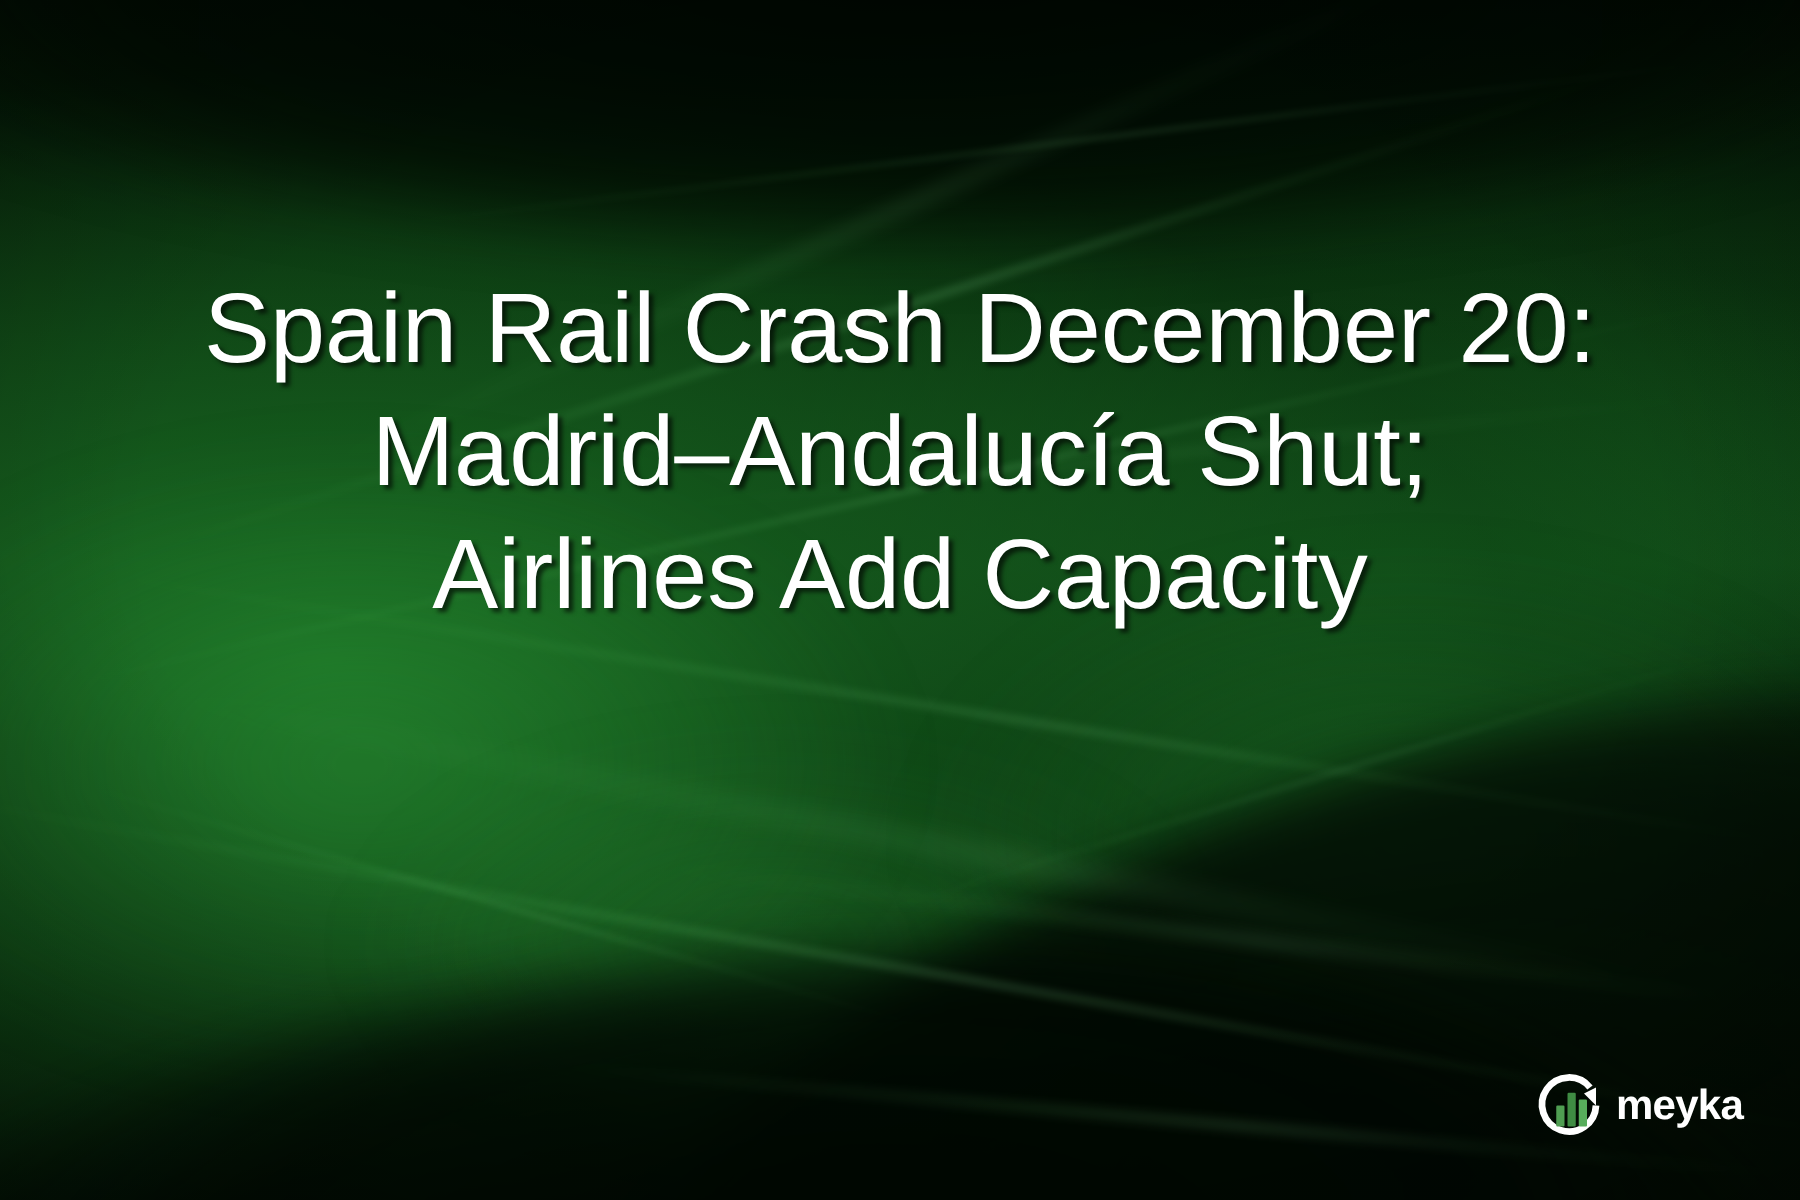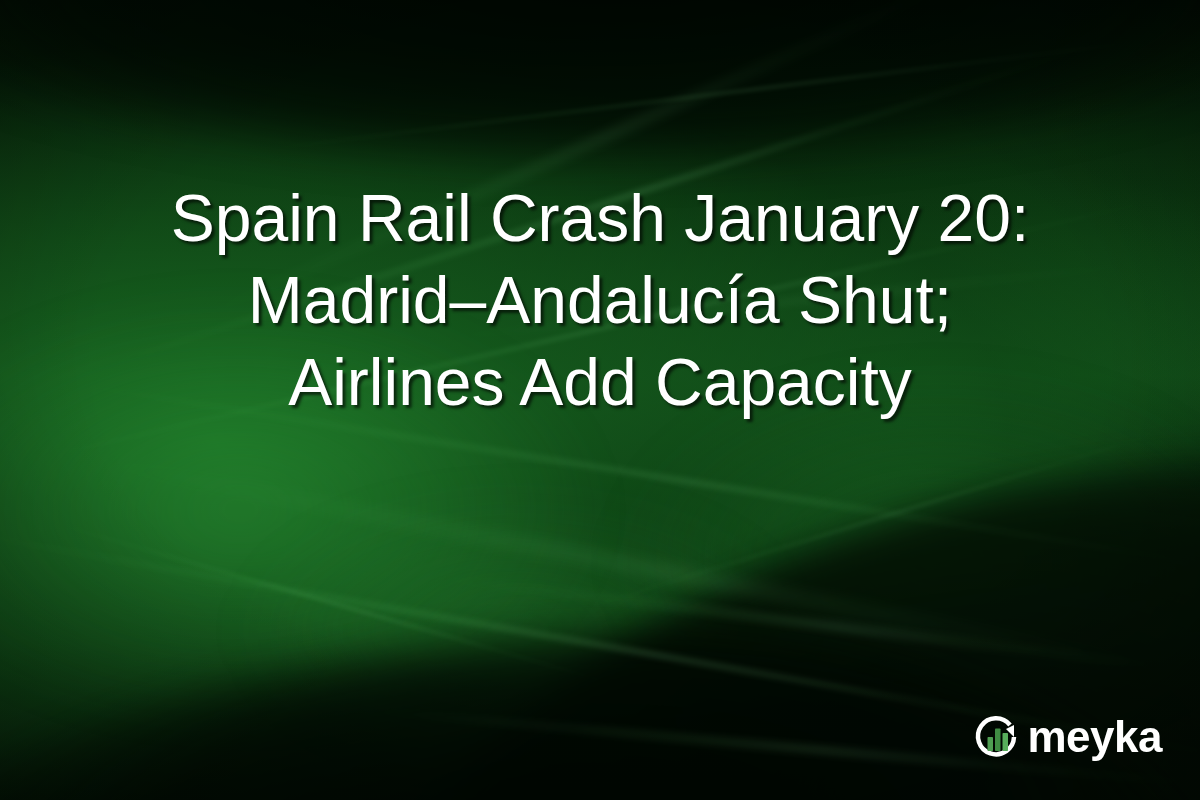--- a/index.html
+++ b/index.html
@@ -135,21 +135,21 @@
   .brand-mark {
     width: 50px;
     height: 50px;
     display: block;
     flex: 0 0 auto;
   }
   .brand-name {
     color: #ffffff;
     font-family: "Liberation Sans", sans-serif;
     font-weight: 700;
-    font-size: 44px;
+    font-size: 28px;
     line-height: 1;
     letter-spacing: -0.5px;
   }
 </style>
 </head>
 <body>
 
 <div id="canvas">
 
   <div class="bg-layer bg-base"></div>
@@ -171,21 +171,21 @@
   <div class="streak s7"></div>
   <div class="streak s8"></div>
   <div class="streak s9"></div>
   <div class="streak s10"></div>
   <div class="streak s11"></div>
   <div class="streak s12"></div>
 
   <div class="bg-layer bg-vignette"></div>
 
   <div class="title-wrap">
-    <h1 class="title">Spain Rail Crash January 20:
+    <h1 class="title">Spain Rail Crash December 20:
 Madrid–Andalucía Shut;
 Airlines Add Capacity</h1>
   </div>
 
   <div class="brand">
     <svg class="brand-mark" viewBox="0 0 100 100" aria-hidden="true">
 
       <path d="M78 26 A36 36 0 1 0 86 50" fill="none" stroke="#ffffff" stroke-width="9" stroke-linecap="butt"></path>
       <path d="M86 50 L86 26 L70 34 Z" fill="#ffffff"></path>
 

